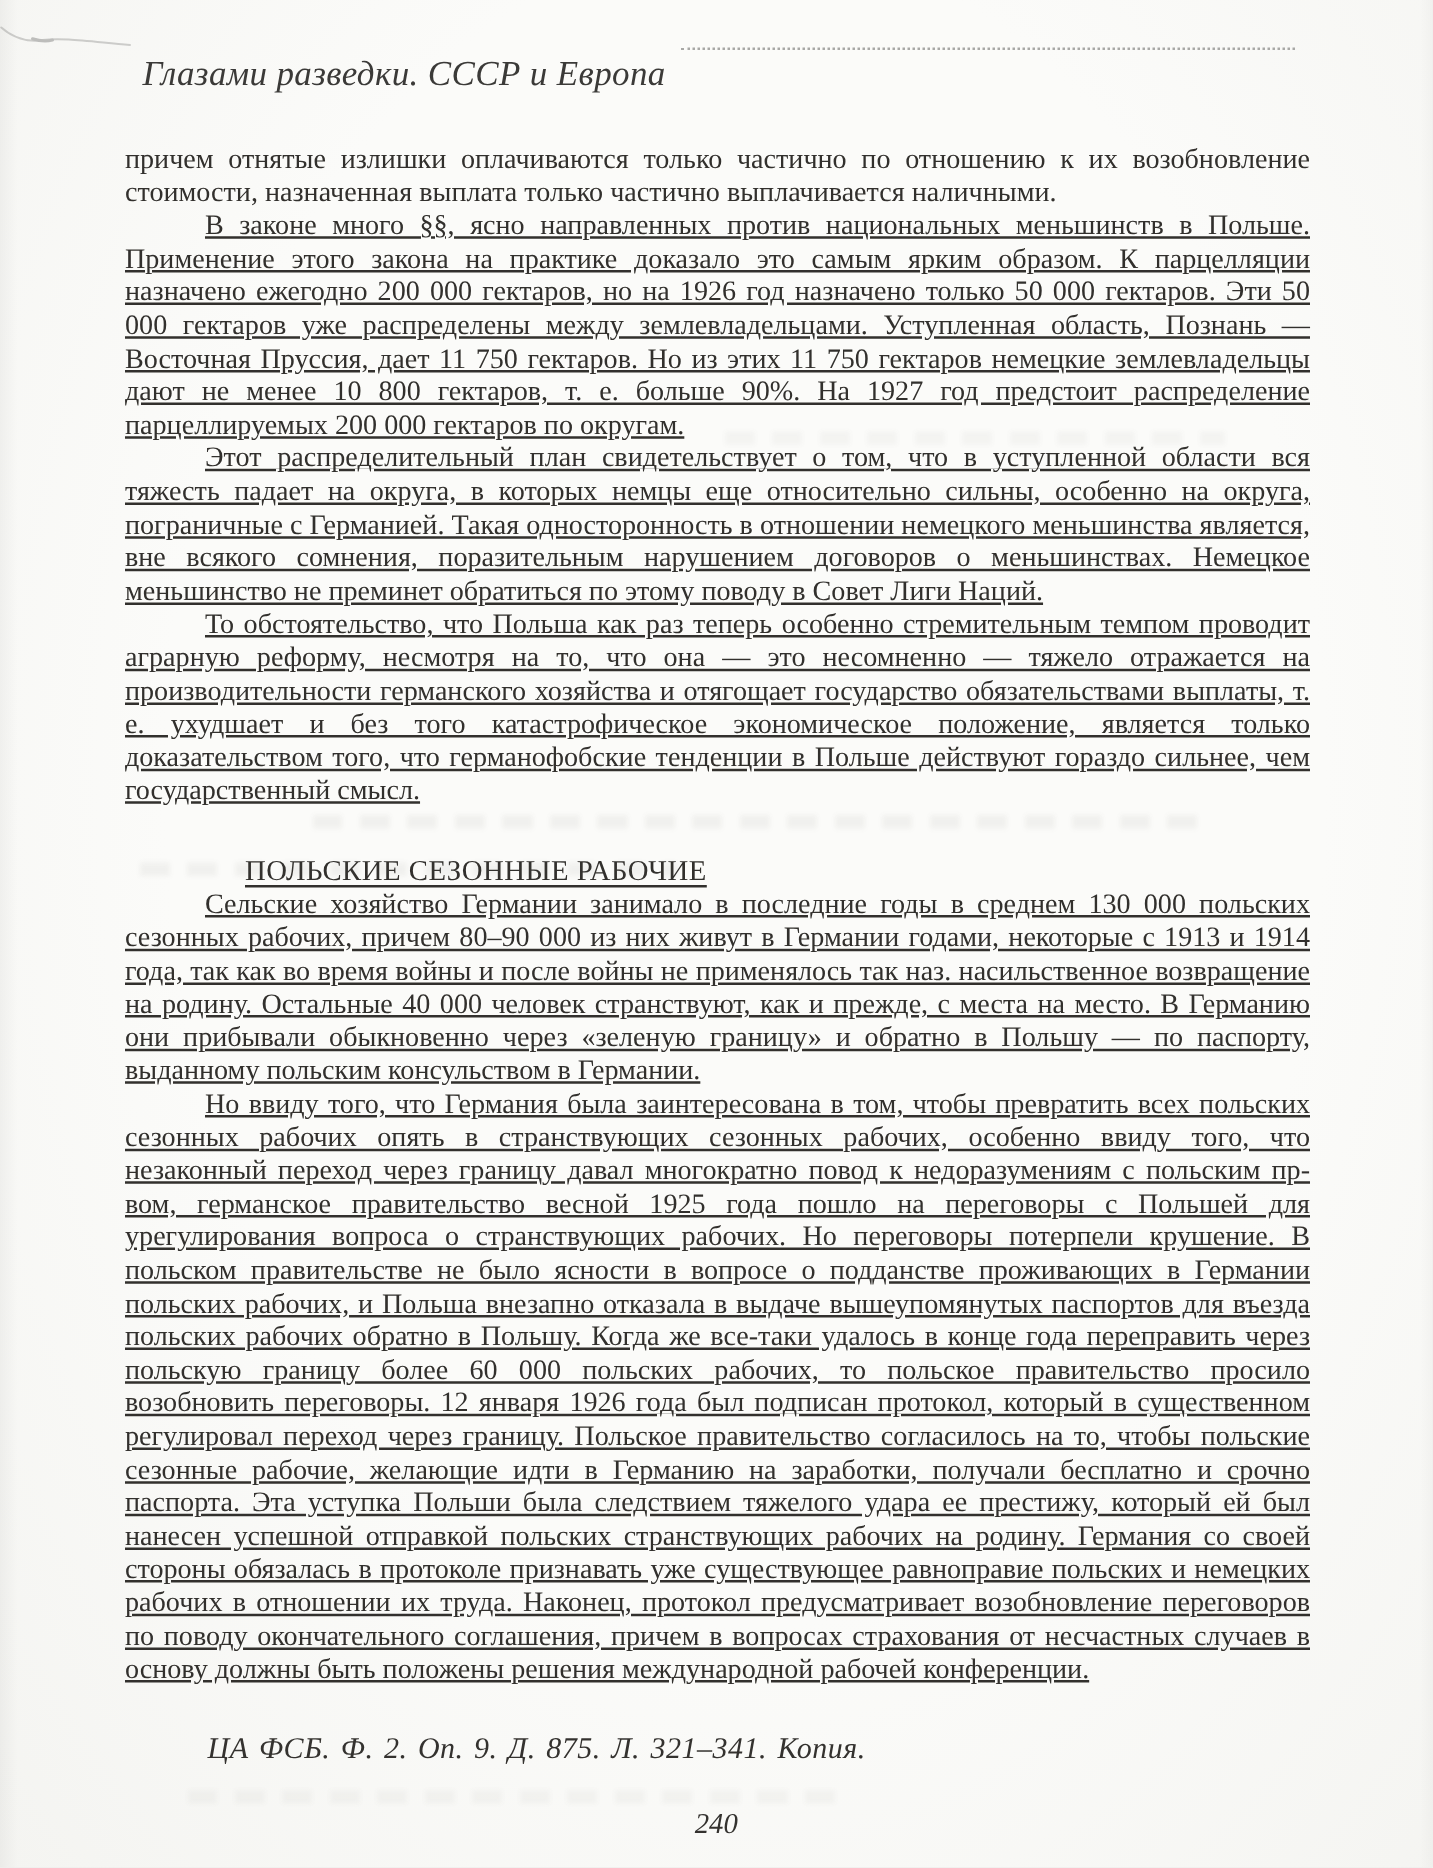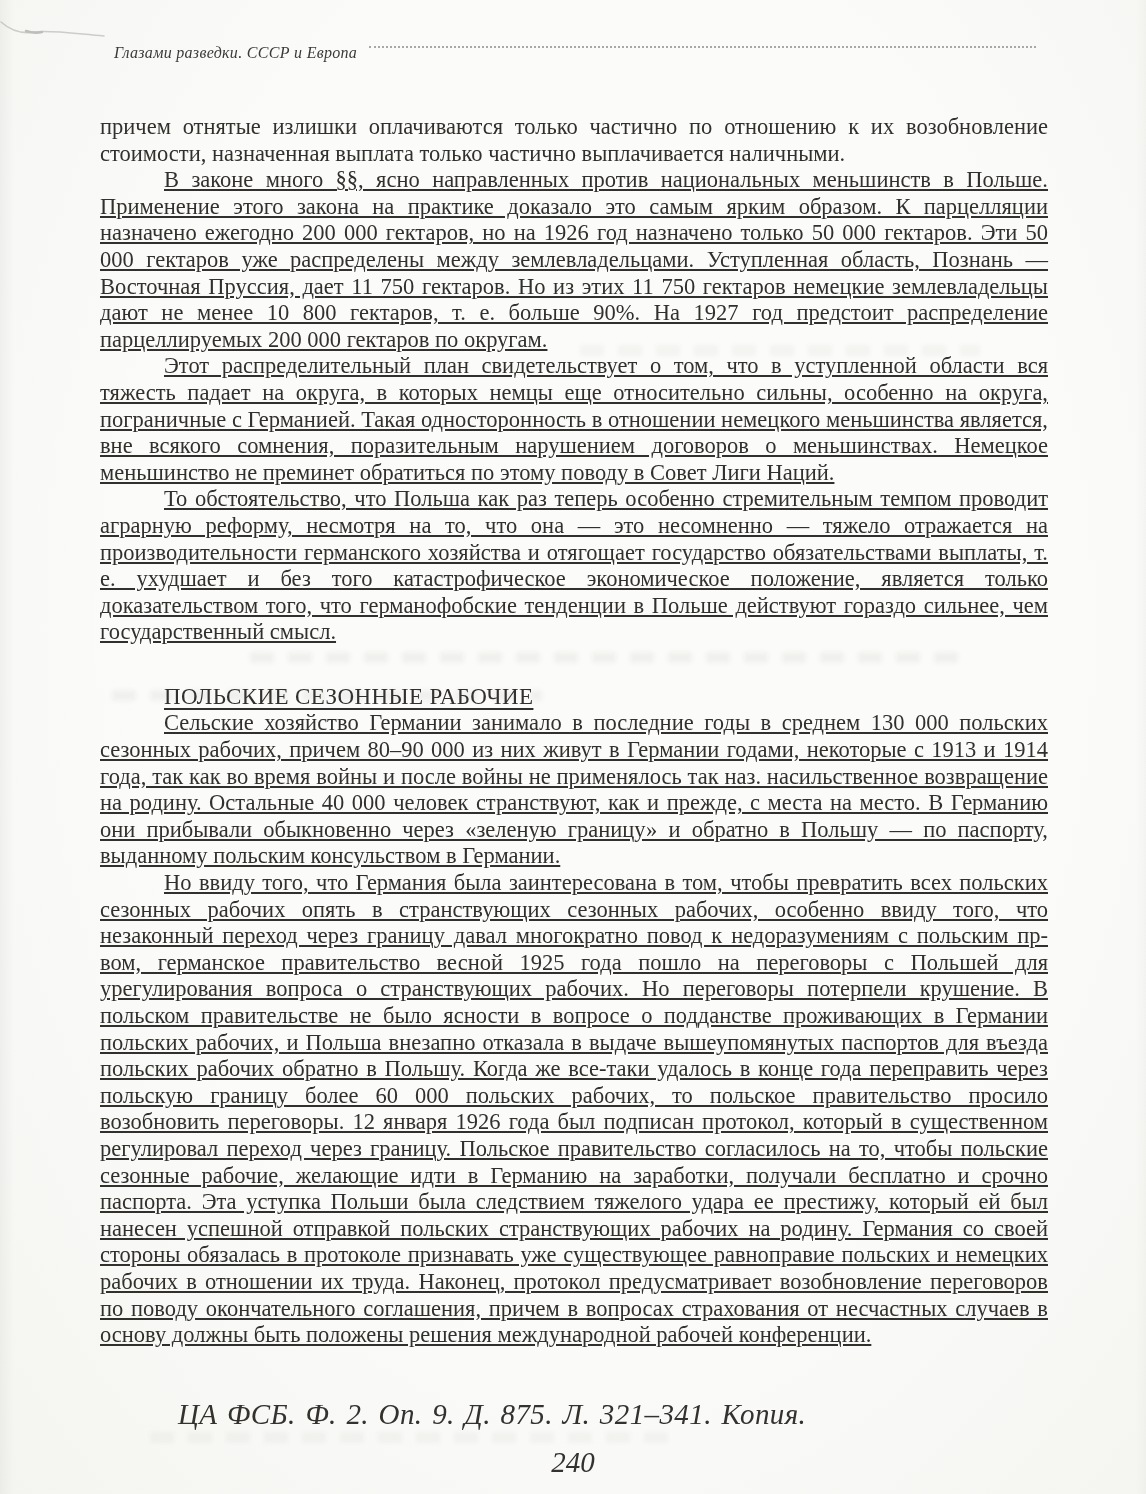--- a/index.html
+++ b/index.html
@@ -30,23 +30,23 @@
     opacity: 0.55;
   }
 
   
   .running-header {
     position: absolute;
     left: 114px;
     top: 44px;
     width: 922px;
     display: flex;
-    align-items: center;
+    align-items: flex-start;
     font-style: italic;
-    font-size: 16px;
+    font-size: 28px;
     letter-spacing: 0.3px;
     color: #3b3a38;
     white-space: nowrap;
   }
   .rh-rule {
     flex: 1;
     margin-left: 12px;
     height: 0;
     border-top: 2px dotted #a8a8a6;
     position: relative;
@@ -61,51 +61,51 @@
     width: 948px;
     font-size: 22.5px;
     line-height: 26.6px;
     text-align: justify;
     color: #32302d;
   }
   .para { margin: 0; padding: 0; }
   .indent { text-indent: 64px; text-decoration: underline; }
 
   .section-heading {
-    margin: 38px 0 0 64px;
+    margin: 38px 0 0 96px;
     font-size: 23px;
     font-weight: normal;
     letter-spacing: 0.4px;
     text-align: left;
     text-decoration: underline;
     text-underline-offset: 4px;
     text-decoration-thickness: 1.5px;
     color: #32302d;
   }
 
   .citation {
     position: absolute;
     left: 166px;
     top: 1386px;
-    margin: 12px;
+    margin: 0;
     font-style: italic;
-    font-size: 29px;
+    font-size: 24px;
     letter-spacing: 0.4px;
     word-spacing: 2px;
     color: #34322f;
   }
 
   .page-number {
     position: absolute;
     left: 0;
     top: 1446px;
     width: 100%;
     text-align: center;
     font-style: italic;
-    font-size: 29px;
+    font-size: 23px;
     color: #34322f;
   }
 
   
   .ghost {
     position: absolute;
     height: 11px;
     filter: blur(2px);
     background: repeating-linear-gradient(
       to right,

